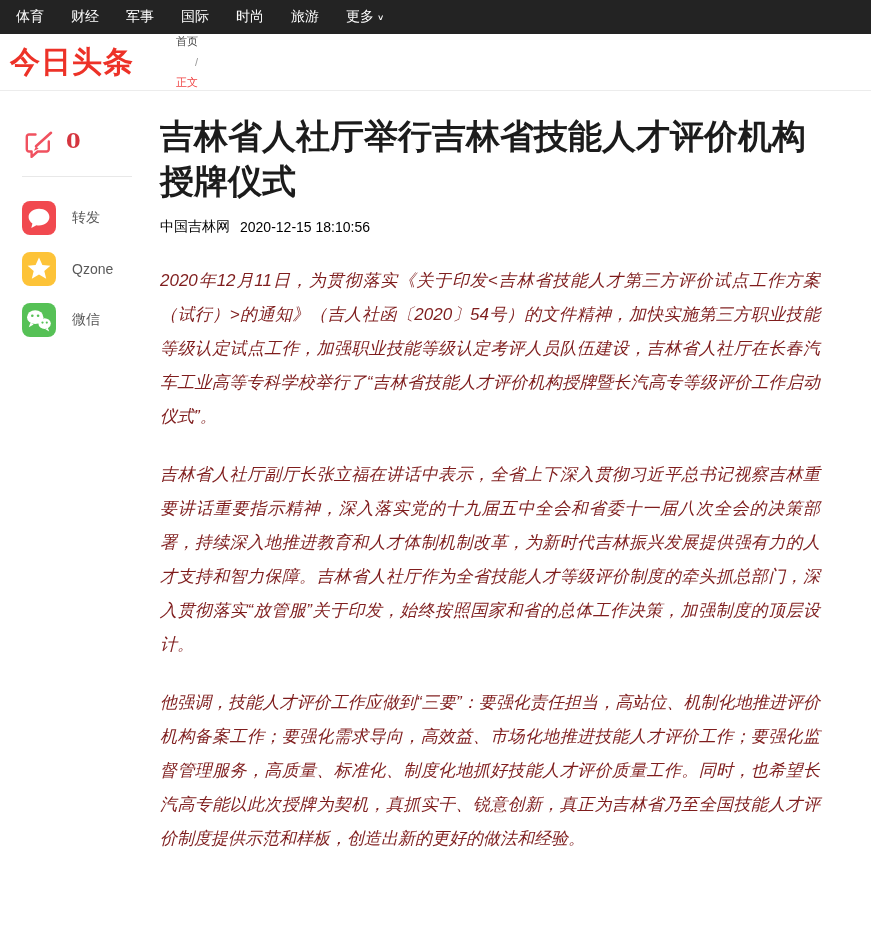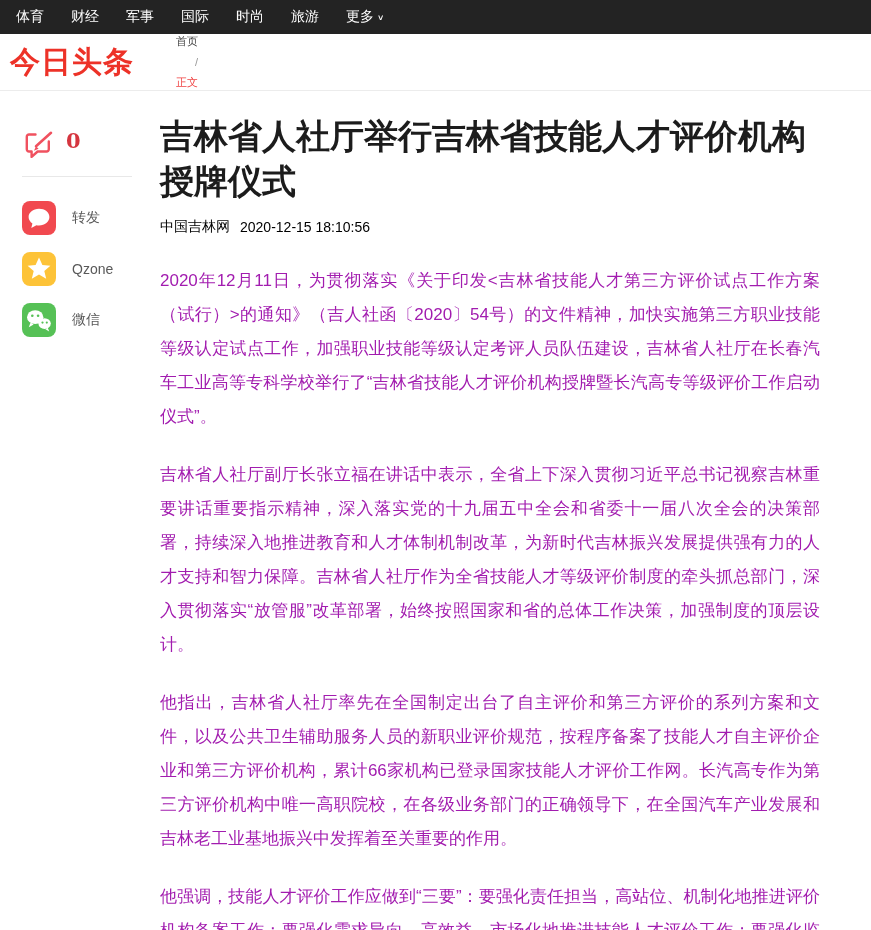--- a/index.html
+++ b/index.html
@@ -41,22 +41,22 @@
   .sicon.repost { background: #f1494f; }
   .sicon.weibo  { background: #fa6b3d; }
   .sicon.qzone  { background: #fdc338; }
   .sicon.wechat { background: #56c156; }
   .slabel { font-size: 14px; color: #595959; }
 
   
   h1.title { font-size: 34px; line-height: 1.32; color: #1c1c1c; font-weight: bold;
     margin: 0 0 14px; }
   .meta { color: #000000; font-size: 14px; margin: 0 0 28px; display: flex; gap: 10px; align-items: center; }
-  .article p.para { font-size: 17px; line-height: 2; color: #a21caf; margin: 0 0 24px;
-    text-align: justify; }
+  .article p.para { font-size: 17px; line-height: 2; color: #7f1d1d; margin: 0 0 24px;
+    text-align: justify; font-style: italic; }
 </style>
 </head>
 <body>
 
 <div class="frame">
 
   <nav class="topbar">
     <a class="nav-item">体育</a>
     <a class="nav-item">财经</a>
     <a class="nav-item">军事</a>
@@ -130,20 +130,19 @@
 
     <main class="article">
       <h1 class="title">吉林省人社厅举行吉林省技能人才评价机构授牌仪式</h1>
 
       <div class="meta">
         <span>中国吉林网</span>
         <span>2020-12-15 18:10:56</span>
       </div>
 
       <p class="para">2020年12月11日，为贯彻落实《关于印发&lt;吉林省技能人才第三方评价试点工作方案（试行）&gt;的通知》（吉人社函〔2020〕54号）的文件精神，加快实施第三方职业技能等级认定试点工作，加强职业技能等级认定考评人员队伍建设，吉林省人社厅在长春汽车工业高等专科学校举行了“吉林省技能人才评价机构授牌暨长汽高专等级评价工作启动仪式”。</p>
-      <p class="para">吉林省人社厅副厅长张立福在讲话中表示，全省上下深入贯彻习近平总书记视察吉林重要讲话重要指示精神，深入落实党的十九届五中全会和省委十一届八次全会的决策部署，持续深入地推进教育和人才体制机制改革，为新时代吉林振兴发展提供强有力的人才支持和智力保障。吉林省人社厅作为全省技能人才等级评价制度的牵头抓总部门，深入贯彻落实“放管服”改革部署，始终按照国家和省的总体工作决策，加强制度的顶层设计。</p>
-      <p class="para">他指出，吉林省人社厅率先在全国制定出台了自主评价和第三方评价的系列方案和文件，以及公共卫生辅助服务人员的新职业评价规范，按程序备案了技能人才自主评价企业和第三方评价机构，累计66家机构已登录国家技能人才评价工作网。长汽高专作为第三方评价机构中唯一高职院校，在各级业务部门的正确领导下，在全国汽车产业发展和吉林老工业基地振兴中发挥着至关重要的作用。</p>
+      <p class="para">吉林省人社厅副厅长张立福在讲话中表示，全省上下深入贯彻习近平总书记视察吉林重要讲话重要指示精神，深入落实党的十九届五中全会和省委十一届八次全会的决策部署，持续深入地推进教育和人才体制机制改革，为新时代吉林振兴发展提供强有力的人才支持和智力保障。吉林省人社厅作为全省技能人才等级评价制度的牵头抓总部门，深入贯彻落实“放管服”关于印发，始终按照国家和省的总体工作决策，加强制度的顶层设计。</p>
       <p class="para">他强调，技能人才评价工作应做到“三要”：要强化责任担当，高站位、机制化地推进评价机构备案工作；要强化需求导向，高效益、市场化地推进技能人才评价工作；要强化监督管理服务，高质量、标准化、制度化地抓好技能人才评价质量工作。同时，也希望长汽高专能以此次授牌为契机，真抓实干、锐意创新，真正为吉林省乃至全国技能人才评价制度提供示范和样板，创造出新的更好的做法和经验。</p>
 
     </main>
 
   </div>
 </div>
 
 </body></html>

